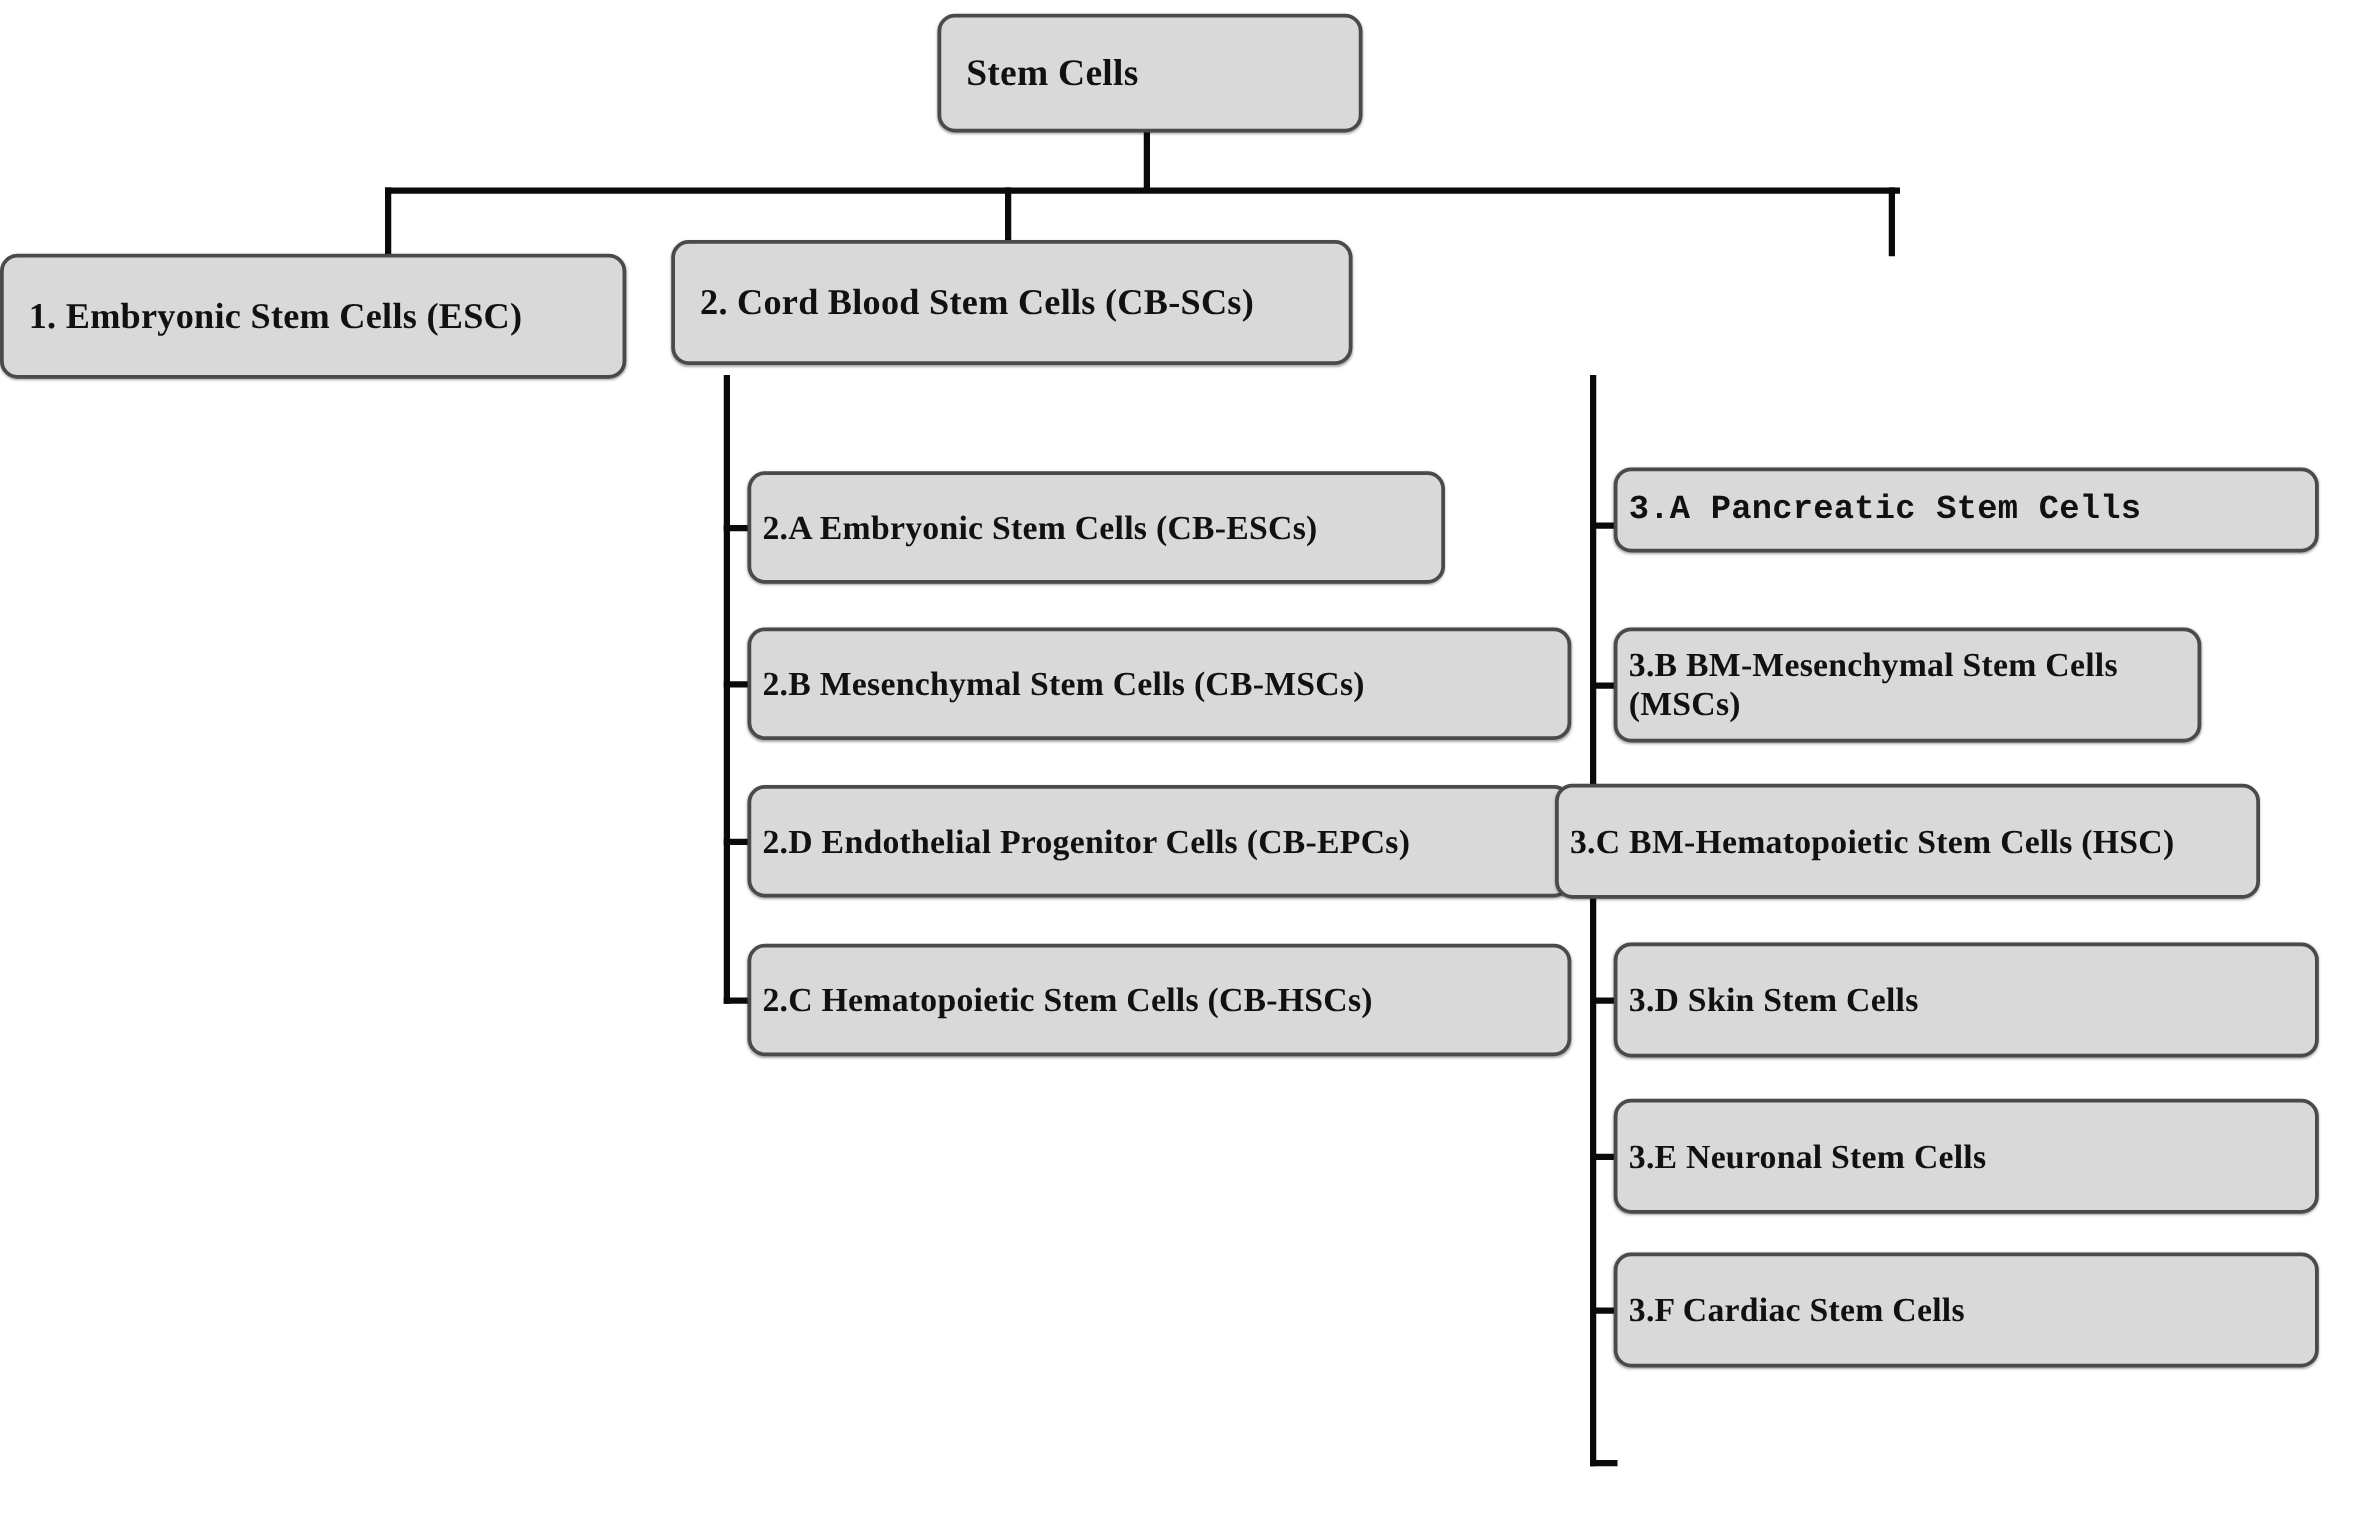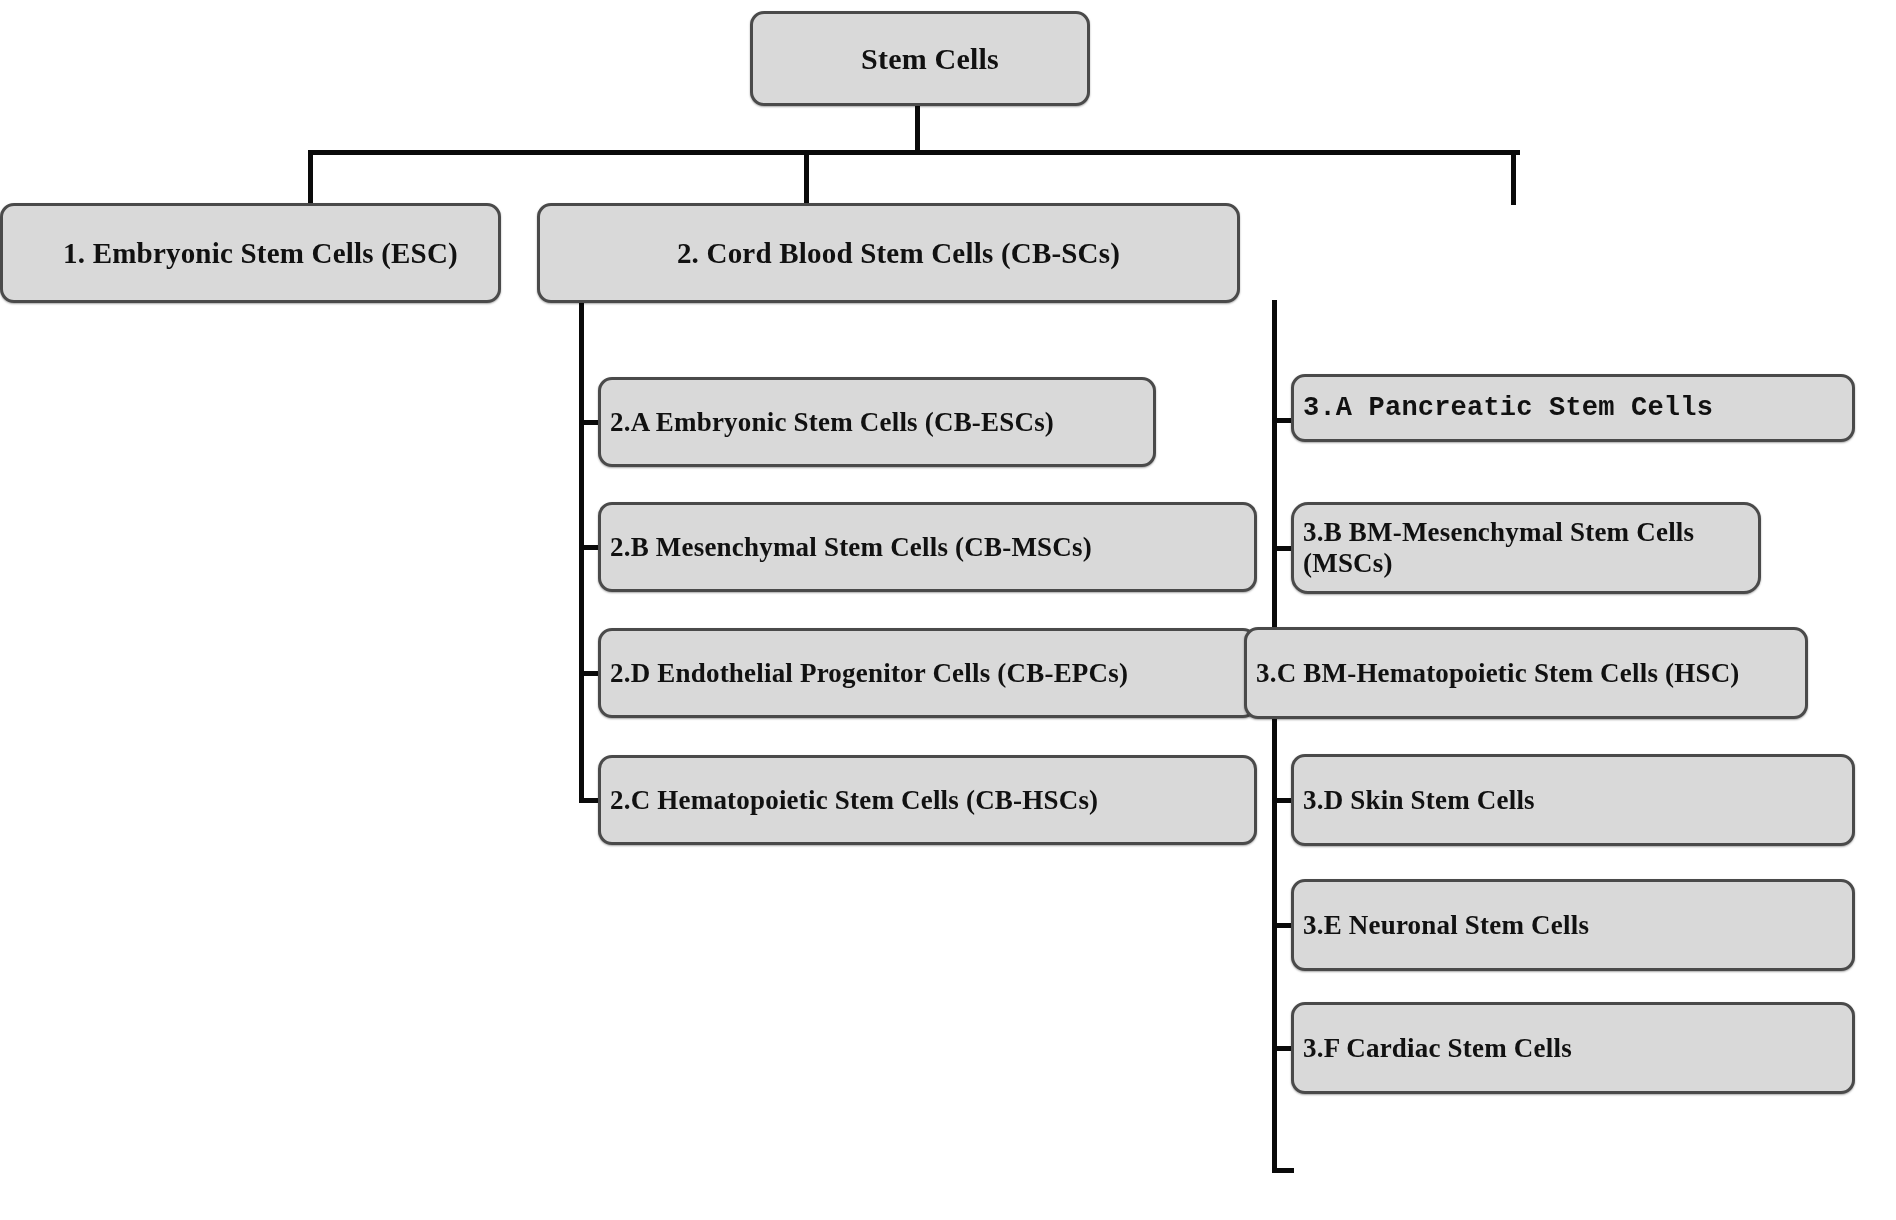--- a/index.html
+++ b/index.html
@@ -20,21 +20,21 @@
     background: #d9d9d9;
     border: 3px solid #4a4a4a;
     border-radius: 14px;
     box-sizing: border-box;
     display: flex;
     align-items: center;
     color: #111111;
     font-weight: bold;
     box-shadow: 0 1px 2px rgba(0,0,0,0.35);
   }
-  .node.center { justify-content: center; text-align: center; padding-left: 20px; }
+  .node.center { justify-content: flex-start; text-align: center; padding-left: 20px; }
   .node.leftpad { justify-content: flex-start; padding-left: 9px; }
   .node .lbl { display: block; letter-spacing: 0.2px; }
   .root-size  { font-size: 30px; }
   .lvl1-size  { font-size: 29px; }
   .child-size { font-size: 27px; }
   .line {
     position: absolute;
     background: #0a0a0a;
   }
 </style>
@@ -64,41 +64,41 @@
   <div class="line" style="left:1272px; top:1046px; width:22px; height:5px;"></div>
   <div class="line" style="left:1272px; top:1168px; width:22px; height:5px;"></div>
 
   <div class="node center root-size" style="left:750px; top:11px; width:340px; height:95px;">
     <span class="lbl">Stem Cells</span>
   </div>
 
   <div class="node center lvl1-size" style="left:0; top:203px; width:501px; height:100px;">
     <span class="lbl">1. Embryonic Stem Cells (ESC)</span>
   </div>
-  <div class="node center lvl1-size" style="left:537px; top:203px; width:703px; height:100px;">
+  <div class="node center lvl1-size" style="left:537px; top:192px; width:545px; height:100px;">
     <span class="lbl">2. Cord Blood Stem Cells (CB-SCs)</span>
   </div>
 
   <div class="node leftpad child-size" style="left:598px; top:377px; width:558px; height:90px;">
     <span class="lbl">2.A Embryonic Stem Cells (CB-ESCs)</span>
   </div>
   <div class="node leftpad child-size" style="left:598px; top:502px; width:659px; height:90px;">
     <span class="lbl">2.B Mesenchymal  Stem Cells (CB-MSCs)</span>
   </div>
   <div class="node leftpad child-size" style="left:598px; top:628px; width:659px; height:90px;">
     <span class="lbl">2.D Endothelial Progenitor Cells (CB-EPCs)</span>
   </div>
   <div class="node leftpad child-size" style="left:598px; top:755px; width:659px; height:90px;">
     <span class="lbl">2.C Hematopoietic Stem Cells (CB-HSCs)</span>
   </div>
 
   <div class="node leftpad child-size" style="left:1291px; top:374px; width:564px; height:68px;font-family:Liberation Mono, monospace;">
     <span class="lbl">3.A Pancreatic Stem Cells</span>
   </div>
-  <div class="node leftpad child-size" style="left:1291px; top:502px; width:470px; height:92px;border-radius:17px;">
+  <div class="node leftpad child-size" style="left:1291px; top:502px; width:470px; height:92px;">
     <span class="lbl">3.B BM-Mesenchymal Stem Cells (MSCs)</span>
   </div>
   <div class="node leftpad child-size" style="left:1244px; top:627px; width:564px; height:92px;">
     <span class="lbl">3.C BM-Hematopoietic Stem Cells (HSC)</span>
   </div>
   <div class="node leftpad child-size" style="left:1291px; top:754px; width:564px; height:92px;">
     <span class="lbl">3.D Skin Stem Cells</span>
   </div>
   <div class="node leftpad child-size" style="left:1291px; top:879px; width:564px; height:92px;">
     <span class="lbl">3.E Neuronal Stem Cells</span>

